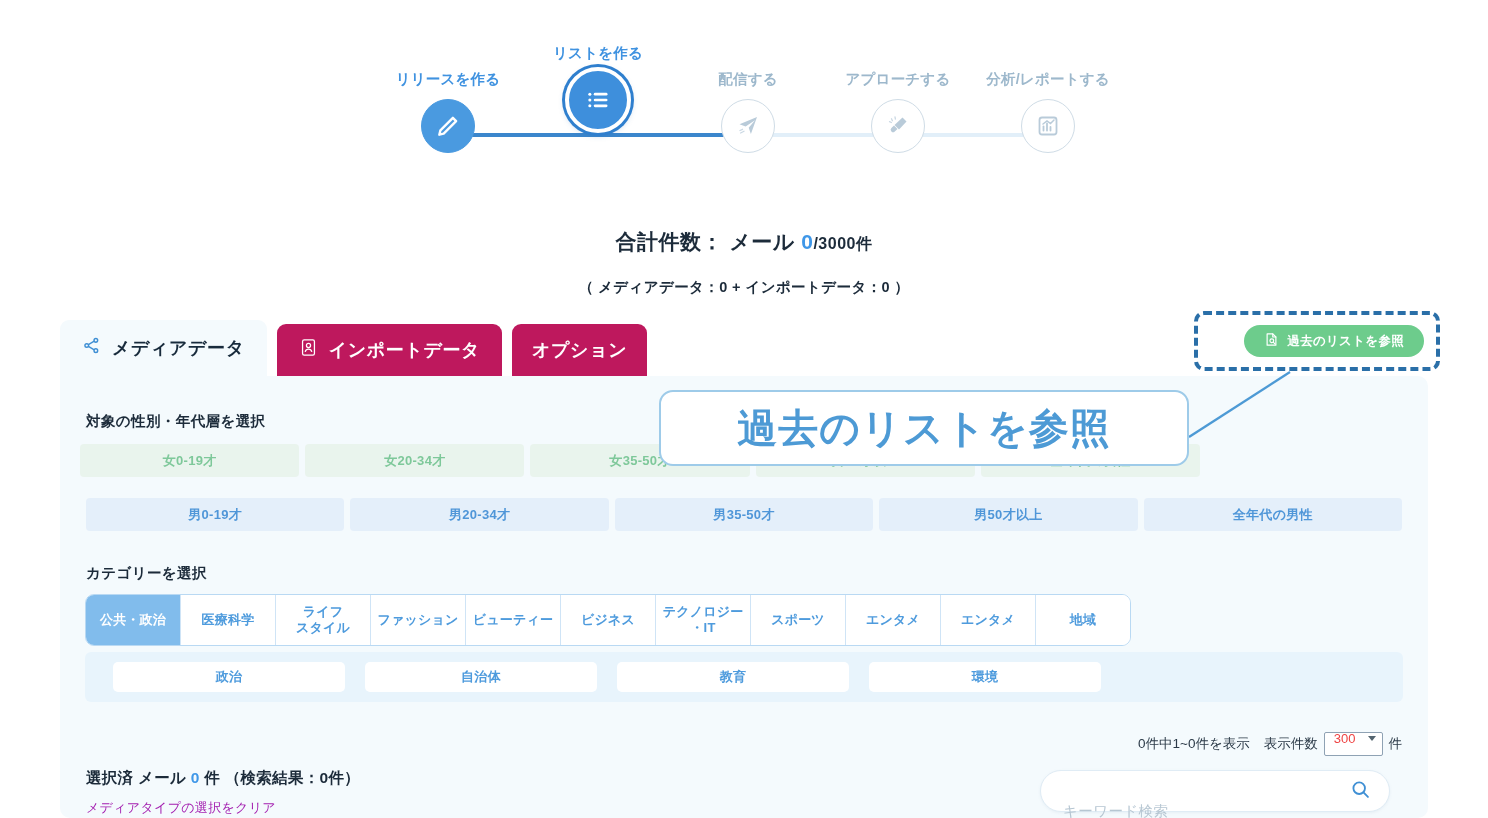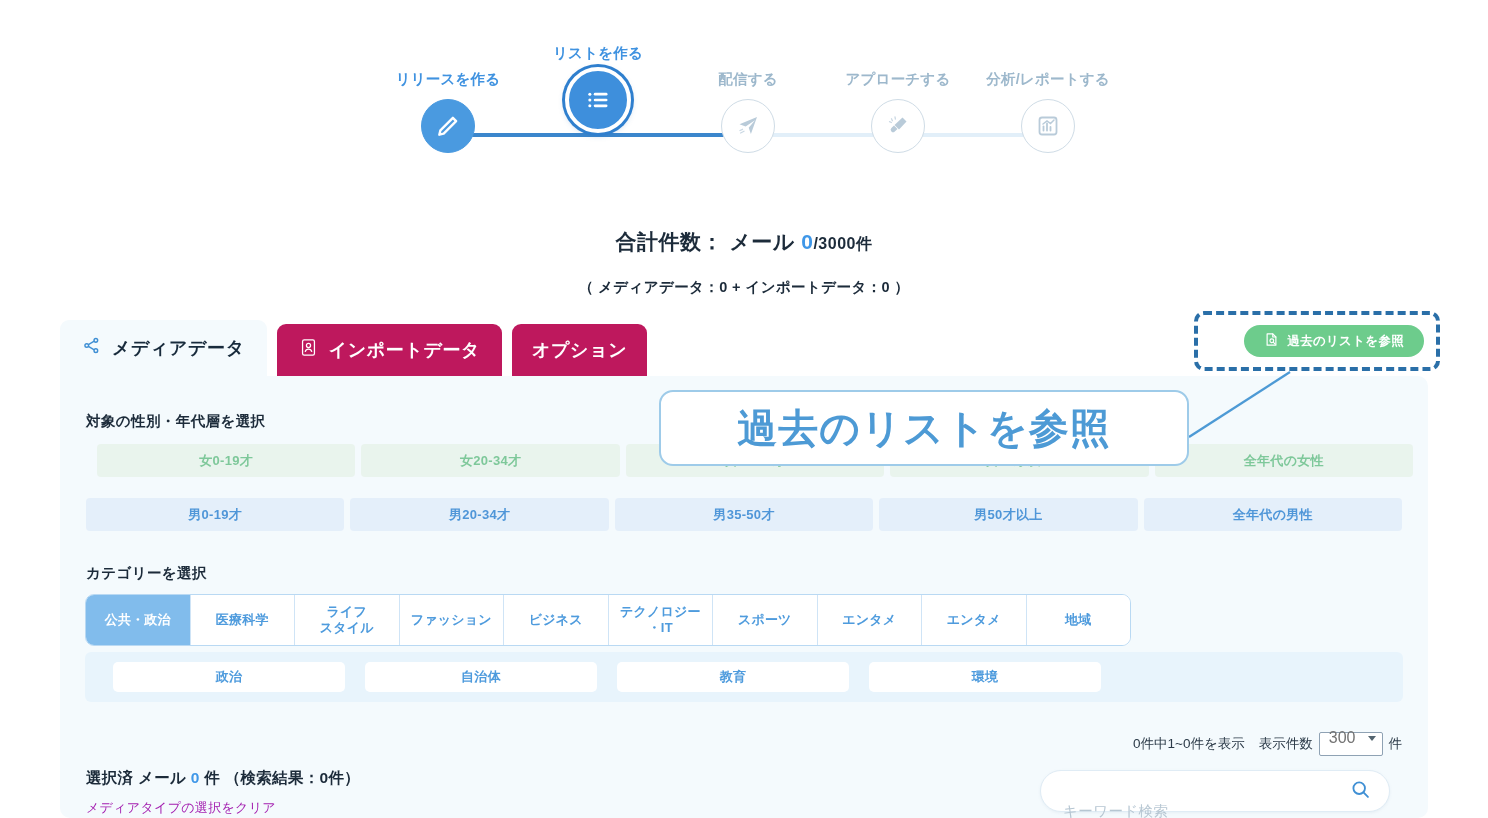--- a/index.html
+++ b/index.html
@@ -120,21 +120,21 @@
   .paging {
     display: flex; align-items: center; justify-content: flex-end; gap: 14px;
     font-size: 13.5px; color: #2b3a48;
   }
   .per-page {
     display: inline-flex; align-items: center; gap: 6px;
   }
   .select-box {
     border: 1px solid #8fa2b4; background: #ffffff; border-radius: 2px;
     height: 24px; padding: 0 6px 12px 9px; display: inline-flex; align-items: center; gap: 12px;
-    font-size: 16px; color: #737373;
+    font-size: 13px; color: #ef4444;
   }
   .caret-dn {
     width: 0; height: 0; border-left: 4.5px solid transparent;
     border-right: 4.5px solid transparent; border-top: 5.5px solid #53646f;
   }
 
   
   .sel-count { font-size: 15.5px; font-weight: bold; color: #1c2b3a; letter-spacing: .3px; }
   .sel-count .hl { color: #3f97e8; }
   .clear-link {
@@ -276,21 +276,21 @@
   </div>
   <div class="tab inactive narrow">
     <span>オプション</span>
   </div>
 </div>
 
 <div class="panel">
 
   <div style="position:absolute; left:26px; top:36px;" class="section-title">対象の性別・年代層を選択</div>
 
-  <div class="chip-row" style="position:absolute; left:37px; top:68px; width:1316px;">
+  <div class="chip-row" style="position:absolute; left:20px; top:68px; width:1120px;">
     <div class="chip female">女0-19才</div>
     <div class="chip female">女20-34才</div>
     <div class="chip female">女35-50才</div>
     <div class="chip female">女50才以上</div>
     <div class="chip female">全年代の女性</div>
   </div>
 
   <div class="chip-row" style="position:absolute; left:26px; top:122px; width:1316px;">
     <div class="chip male">男0-19才</div>
     <div class="chip male">男20-34才</div>
@@ -303,20 +303,21 @@
 
   <div class="cat-wrap" style="position:absolute; left:25px; top:218px; width:1046px;">
     <div class="cat active">
       <span>公共・政治</span>
       <span class="cat-caret"></span>
     </div>
     <div class="cat">医療科学</div>
     <div class="cat" style="white-space:pre-line;">ライフ
 スタイル</div>
     <div class="cat">ファッション</div>
+    <div class="cat">ビューティー</div>
     <div class="cat">ビジネス</div>
     <div class="cat" style="white-space:pre-line;">テクノロジー
 ・IT</div>
     <div class="cat">スポーツ</div>
     <div class="cat">エンタメ</div>
     <div class="cat">エンタメ</div>
     <div class="cat">地域</div>
   </div>
 
   <div class="subcat-band" style="position:absolute; left:25px; top:276px; width:1318px;gap:20px;">

